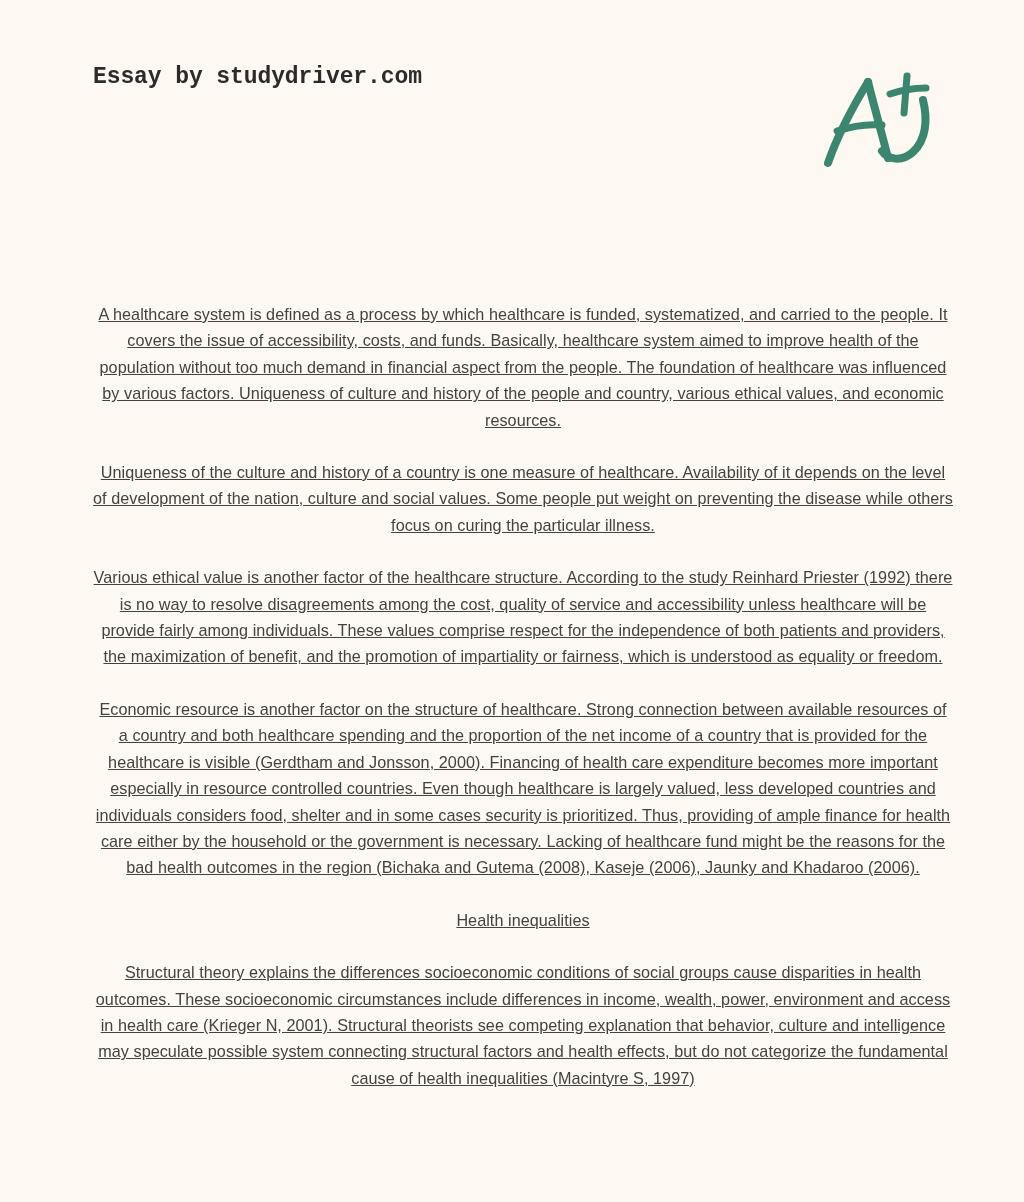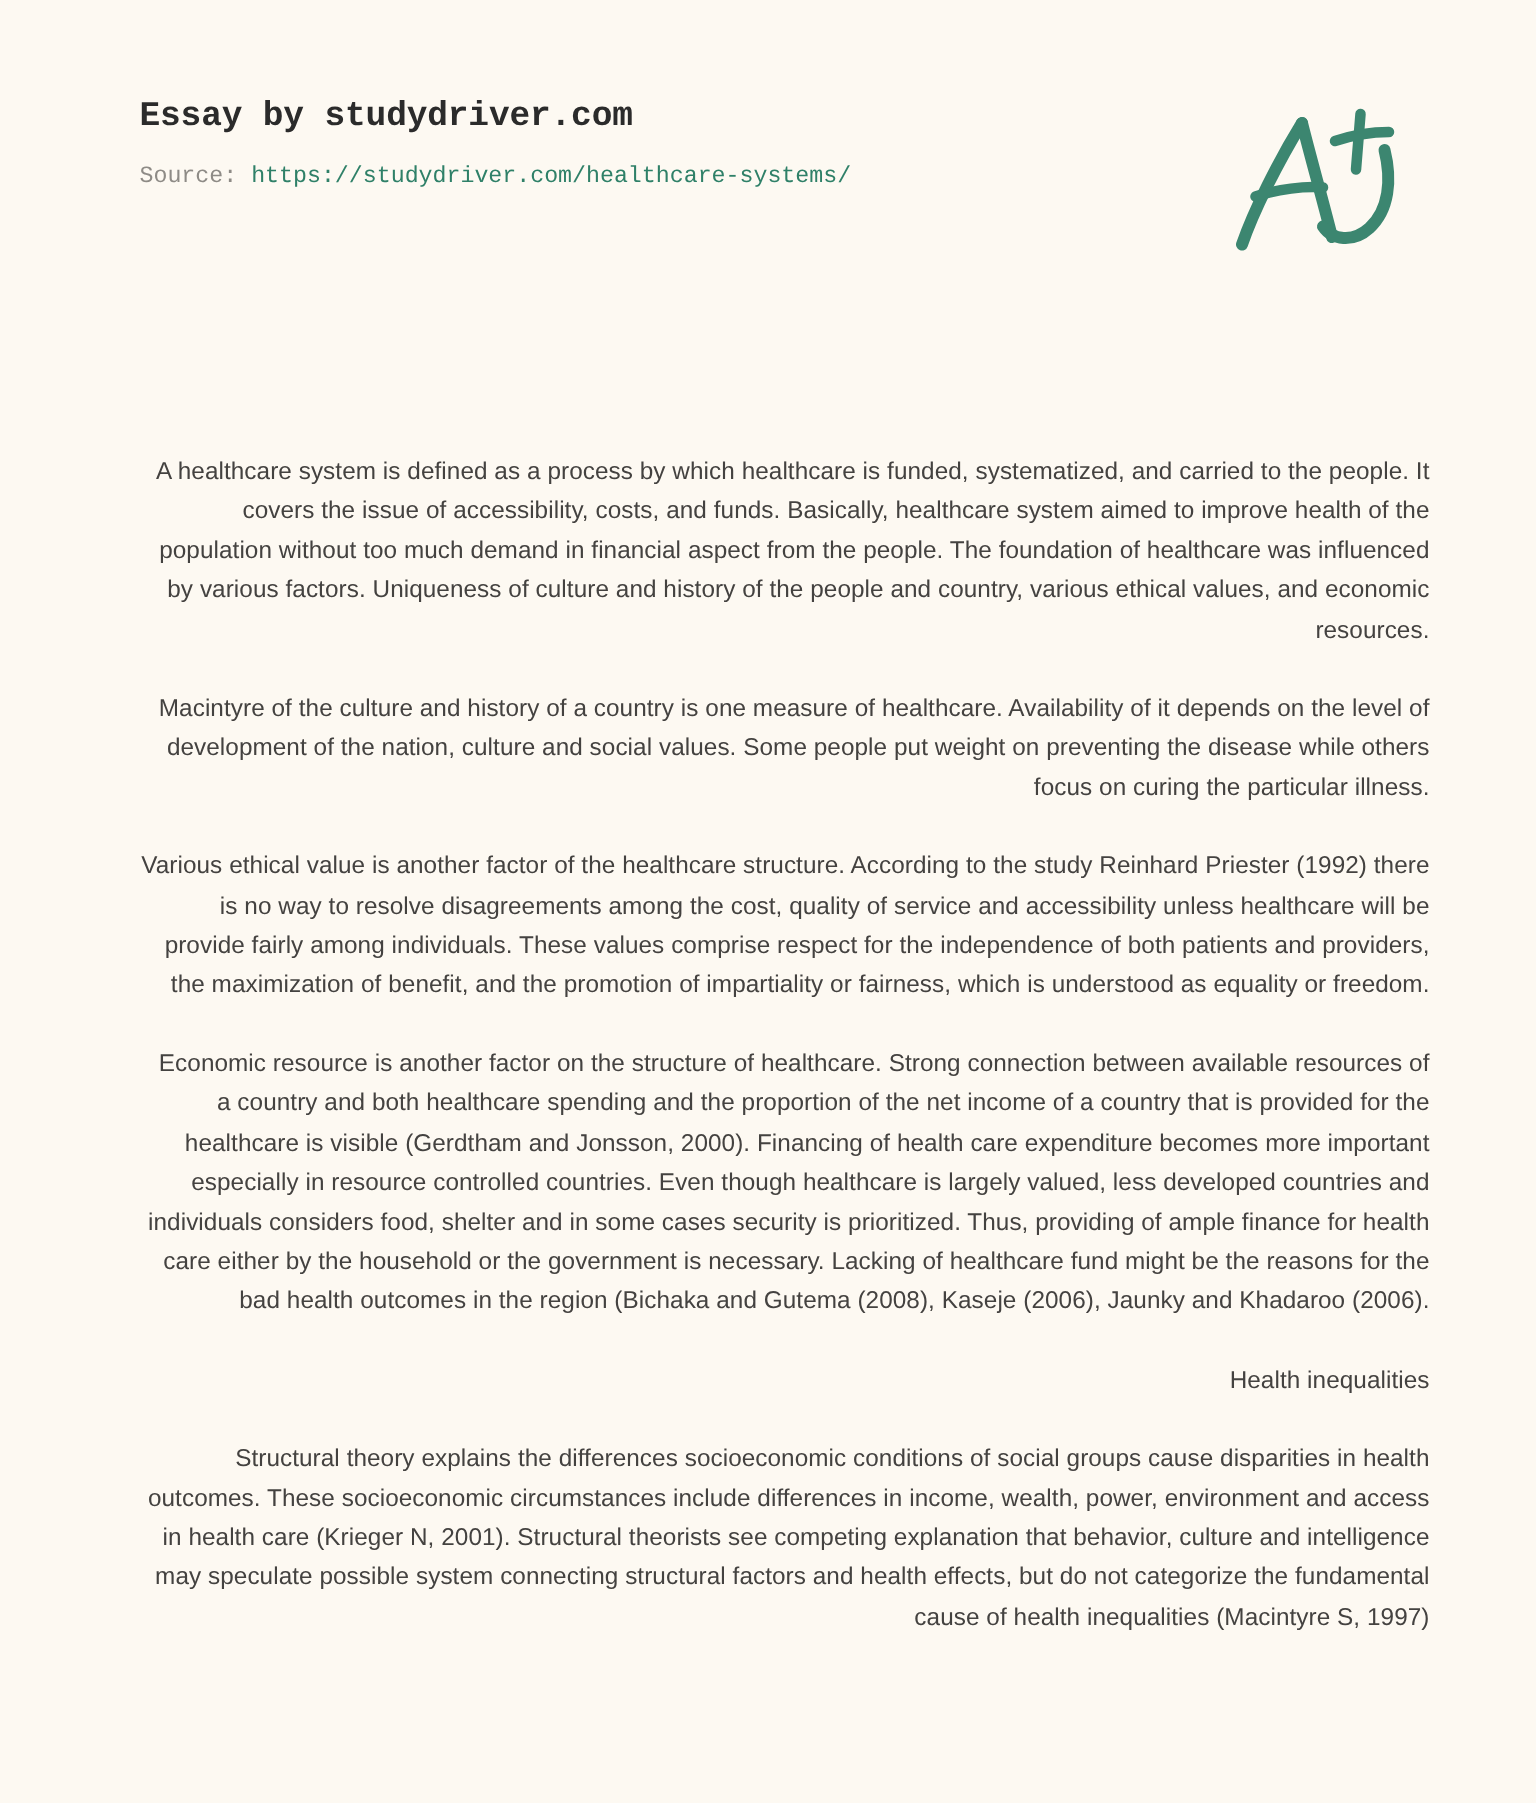--- a/index.html
+++ b/index.html
@@ -99,22 +99,23 @@
 
   .body-copy {
     margin-top: 51px;
   }
 
   .body-copy p {
     font-size: 16.2px;
     line-height: 26.4px;
     color: #444240;
     margin: 0 0 26px 0;
-    text-align: right;
+    text-align: center;
     letter-spacing: 0.05px;
+    text-decoration: underline;
   }
 
   .body-copy p:last-child {
     margin-bottom: 0;
   }
 
   .subhead {
     font-size: 16.2px;
     line-height: 26.4px;
     color: #444240;
@@ -123,24 +124,20 @@
 </style>
 </head>
 <body>
 
 <div class="page">
 
   <div class="header">
 
     <div class="brand-block">
       <div class="brand-title">Essay by studydriver.com</div>
-      <div class="source-line">
-        <span class="source-label">Source:</span>
-        <span class="source-url">https://studydriver.com/healthcare-systems/</span>
-      </div>
     </div>
 
     <div class="logo">
       <svg viewBox="0 0 130 102" xmlns="http://www.w3.org/2000/svg">
         <g fill="none" stroke="#3c8670" stroke-linecap="round" stroke-linejoin="round">
 
           <path d="M16 95 C24 72 40 40 56 14" stroke-width="8"></path>
 
           <path d="M56 14 C62 38 70 66 76 90" stroke-width="8"></path>
 
@@ -153,21 +150,21 @@
           <path d="M111 32 C116 52 114 72 101 84 C90 94 76 92 70 83" stroke-width="8"></path>
         </g>
       </svg>
     </div>
 
   </div>
 
   <div class="article">
     <div class="body-copy">
         <p class="">A healthcare system is defined as a process by which healthcare is funded, systematized, and carried to the people. It covers the issue of accessibility, costs, and funds. Basically, healthcare system aimed to improve health of the population without too much demand in financial aspect from the people. The foundation of healthcare was influenced by various factors. Uniqueness of culture and history of the people and country, various ethical values, and economic resources.</p>
-        <p class="">Macintyre of the culture and history of a country is one measure of healthcare. Availability of it depends on the level of development of the nation, culture and social values. Some people put weight on preventing the disease while others focus on curing the particular illness.</p>
+        <p class="">Uniqueness of the culture and history of a country is one measure of healthcare. Availability of it depends on the level of development of the nation, culture and social values. Some people put weight on preventing the disease while others focus on curing the particular illness.</p>
         <p class="">Various ethical value is another factor of the healthcare structure. According to the study Reinhard Priester (1992) there is no way to resolve disagreements among the cost, quality of service and accessibility unless healthcare will be provide fairly among individuals. These values comprise respect for the independence of both patients and providers, the maximization of benefit, and the promotion of impartiality or fairness, which is understood as equality or freedom.</p>
         <p class="">Economic resource is another factor on the structure of healthcare. Strong connection between available resources of a country and both healthcare spending and the proportion of the net income of a country that is provided for the healthcare is visible (Gerdtham and Jonsson, 2000). Financing of health care expenditure becomes more important especially in resource controlled countries. Even though healthcare is largely valued, less developed countries and individuals considers food, shelter and in some cases security is prioritized. Thus, providing of ample finance for health care either by the household or the government is necessary. Lacking of healthcare fund might be the reasons for the bad health outcomes in the region (Bichaka and Gutema (2008), Kaseje (2006), Jaunky and Khadaroo (2006).</p>
         <p class="subhead">Health inequalities</p>
         <p class="">Structural theory explains the differences socioeconomic conditions of social groups cause disparities in health outcomes. These socioeconomic circumstances include differences in income, wealth, power, environment and access in health care (Krieger N, 2001). Structural theorists see competing explanation that behavior, culture and intelligence may speculate possible system connecting structural factors and health effects, but do not categorize the fundamental cause of health inequalities (Macintyre S, 1997)</p>
       </div>
   </div>
 
 </div>
 
 </body></html>

